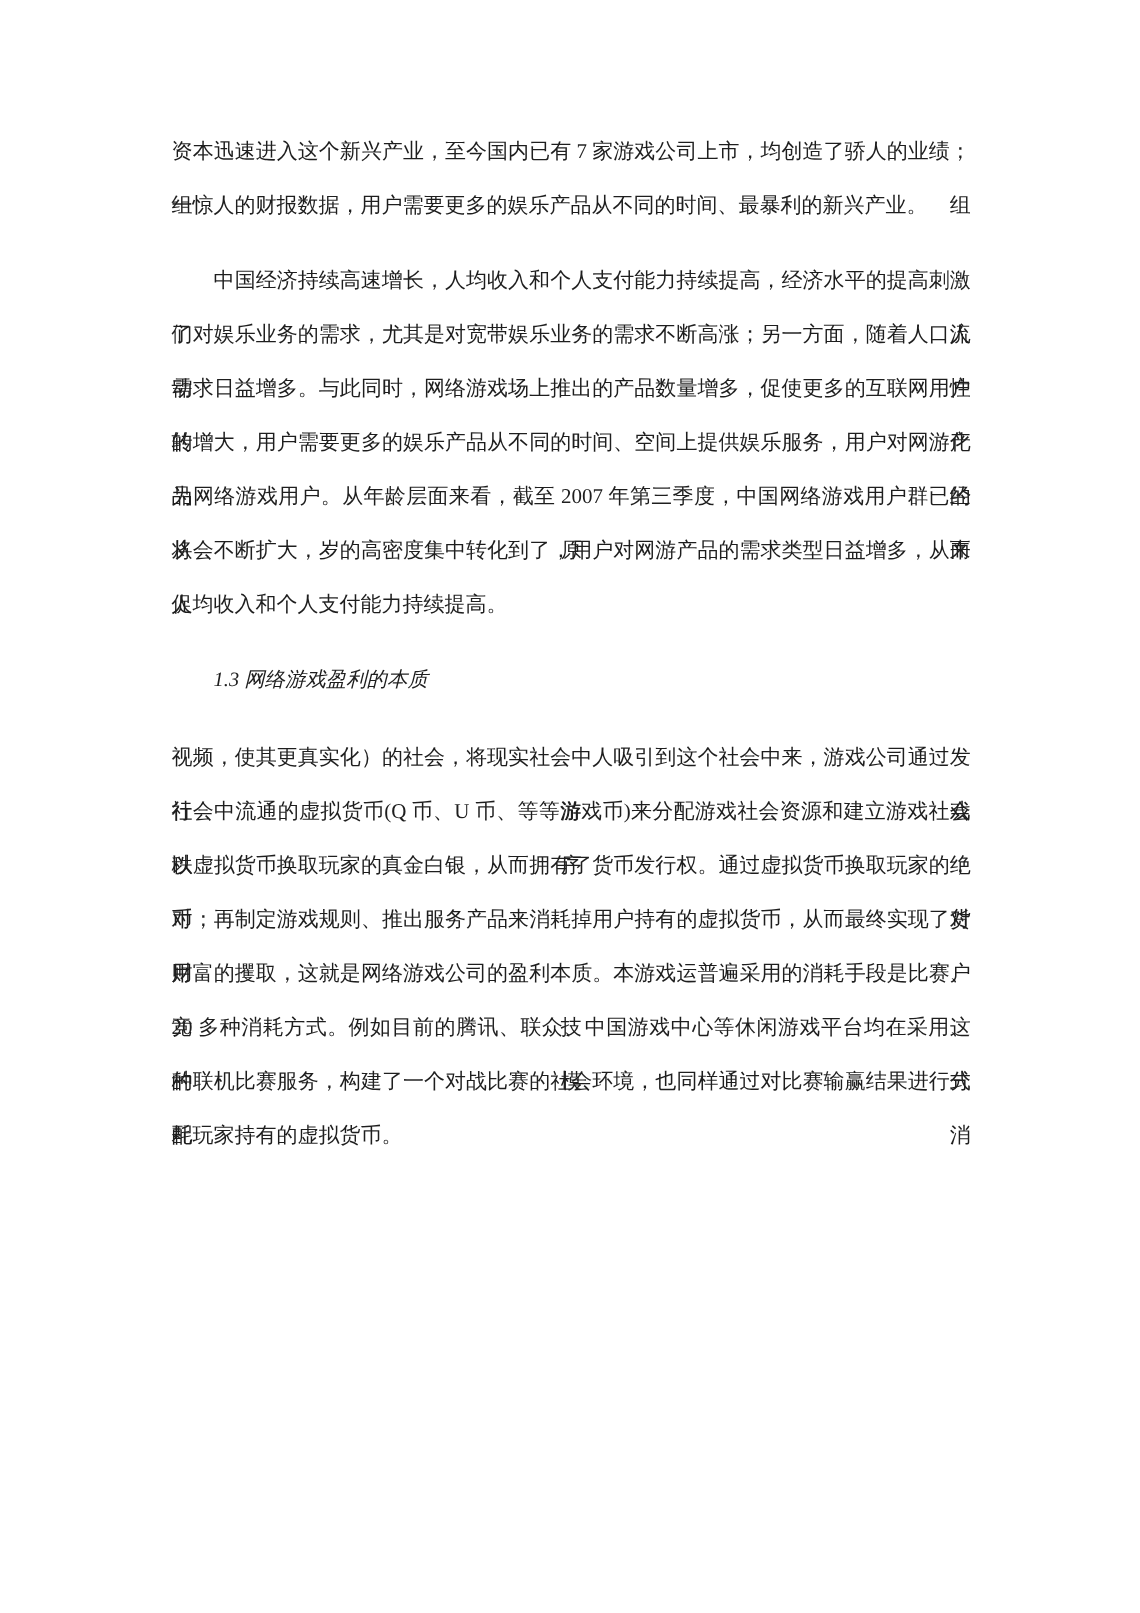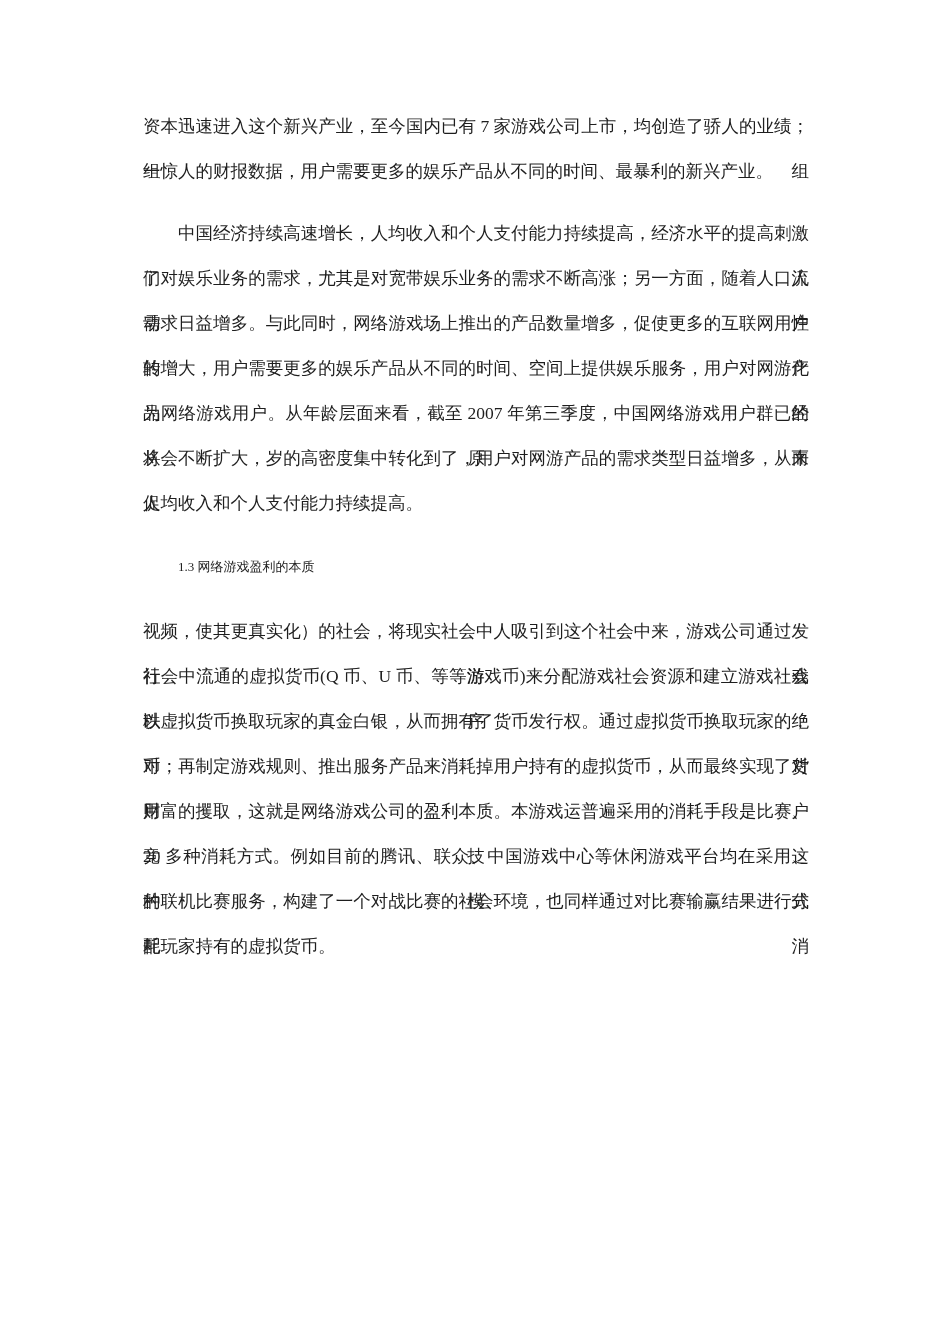--- a/index.html
+++ b/index.html
@@ -25,21 +25,22 @@
   }
   .block { margin: 0; }
   .block.paragraph + .block.paragraph { margin-top: 17px; }
   .block.heading {
     margin-top: 18px;
     margin-bottom: 20px;
     line-height: 45px;
     height: 45px;
     padding-left: 35px;
     font-weight: normal;
-    font-size: 13px;
+    font-size: 17px;
+    font-style: italic;
   }
   .block.heading:last-child {
     margin-top: 0;
     margin-bottom: 0;
   }
   .line {
     line-height: 45px;
     height: 45px;
     text-align: justify;
     text-align-last: justify;

